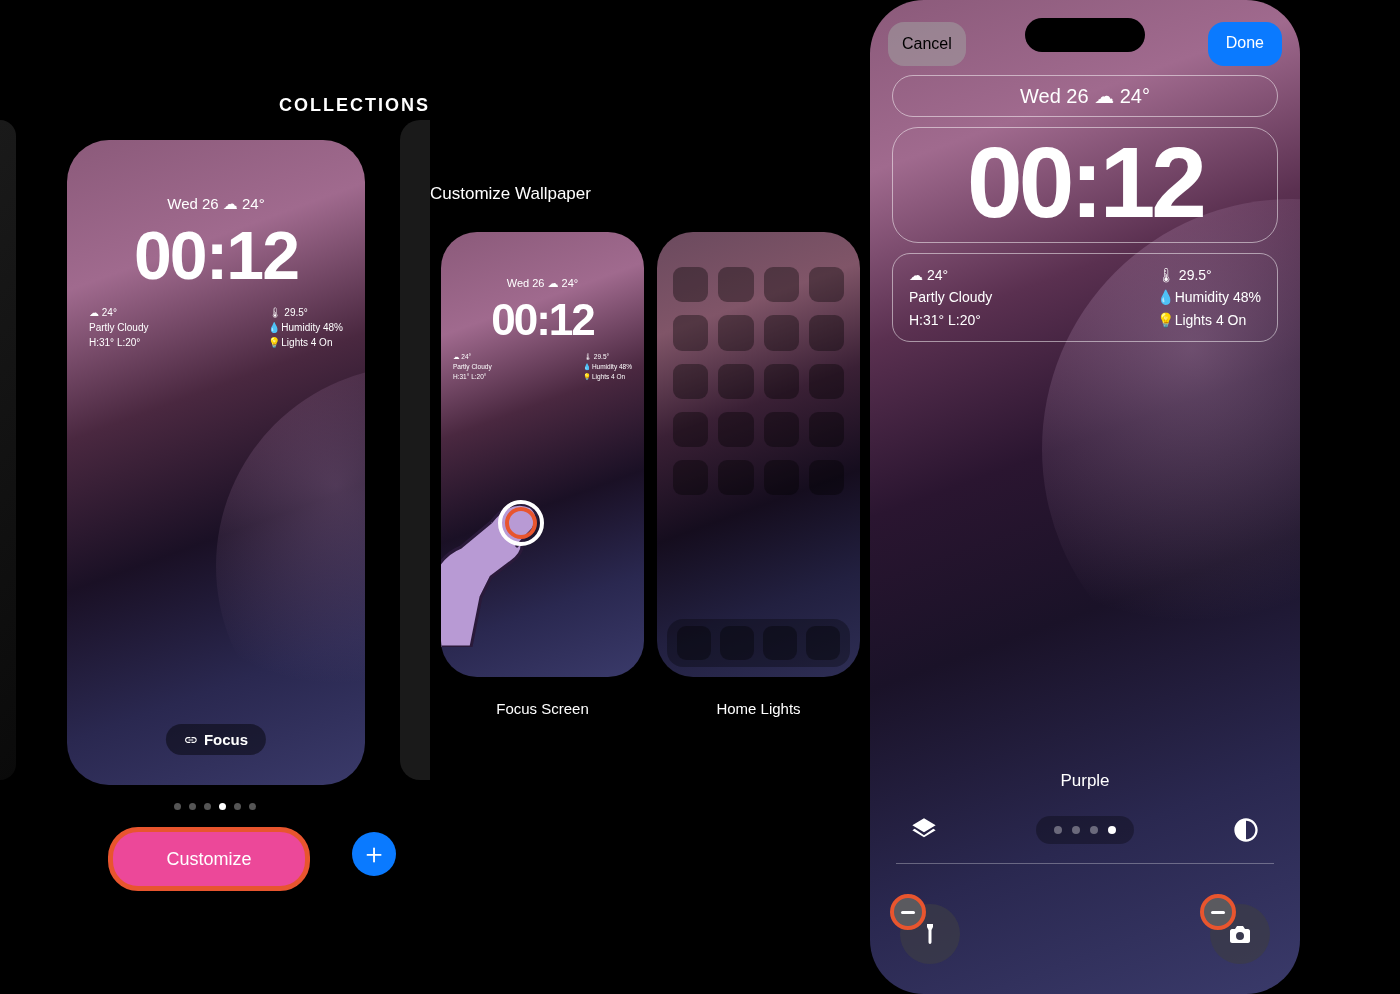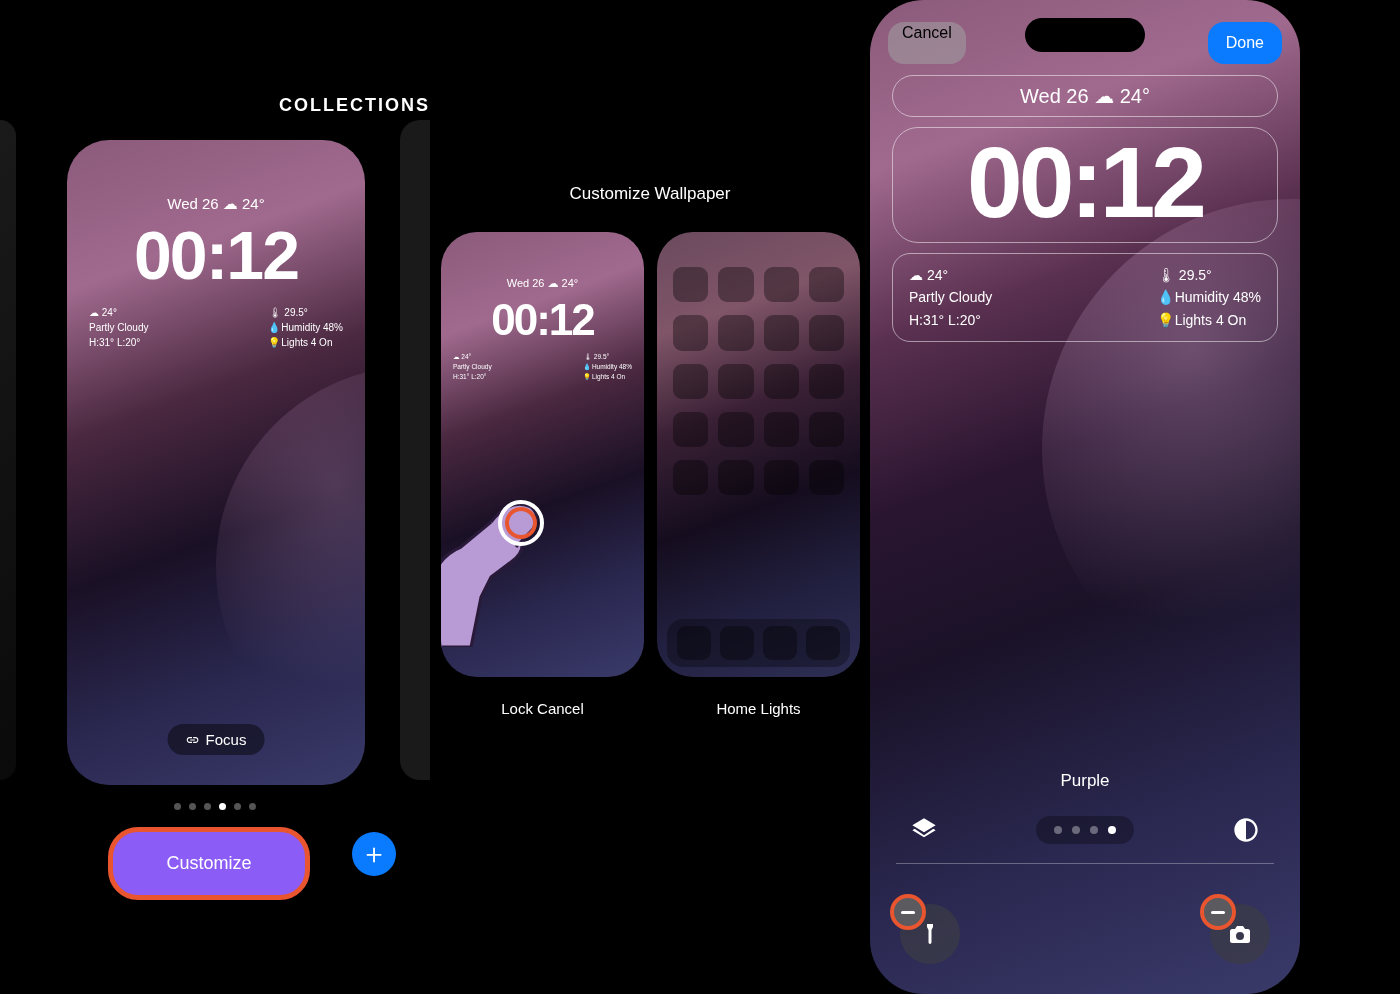--- a/index.html
+++ b/index.html
@@ -10,31 +10,31 @@
 .collections-title{position:absolute;top:95px;left:0;width:100%;text-align:right;font-size:18px;font-weight:600;letter-spacing:2px;}
 .phone-peek-left{position:absolute;left:0;top:120px;width:16px;height:660px;background:linear-gradient(135deg,#1a1a1a,#0a0a0a);border-radius:0 20px 20px 0;}
 .phone-peek-right{position:absolute;right:0;top:120px;width:30px;height:660px;background:#1a1a1a;border-radius:20px 0 0 20px;}
 .phone-main{position:absolute;left:67px;top:140px;width:298px;height:645px;border-radius:42px;overflow:hidden;background:linear-gradient(160deg,#8b5a7a 0%,#a06a8e 20%,#4a2840 40%,#1a1025 60%,#2a2850 80%,#3a3a6a 100%);}
 .phone-main::before{content:"";position:absolute;top:35%;left:50%;width:400px;height:400px;background:radial-gradient(circle at 30% 30%,rgba(200,150,200,0.3),transparent 50%);border-radius:50%;}
 .lock-content{position:relative;z-index:2;padding-top:55px;text-align:center;}
 .date-row{font-size:15px;font-weight:500;}
 .time-big{font-size:68px;font-weight:600;line-height:1;margin-top:8px;letter-spacing:-2px;}
 .widgets-row{display:flex;justify-content:space-between;padding:16px 22px 0;font-size:10px;text-align:left;}
 .widget-col{line-height:1.5;}
-.focus-pill{position:absolute;bottom:30px;left:50%;transform:translateX(-50%);background:rgba(0,0,0,0.45);padding:7px 18px;border-radius:22px;font-size:15px;display:flex;align-items:center;gap:6px;}
+.focus-pill{position:absolute;bottom:30px;left:50%;transform:translateX(-50%);background:rgba(0,0,0,0.45);padding:7px 18px;border-radius:22px;font-size:15px;display:flex;align-items:center;gap:6px;font-weight:bold;}
 .focus-pill svg{width:14px;height:14px;}
 .page-dots{position:absolute;top:803px;left:0;width:100%;text-align:center;display:flex;justify-content:center;gap:8px;}
 .dot{width:7px;height:7px;border-radius:50%;background:#555;}
 .dot.active{background:#fff;}
-.customize-btn{position:absolute;top:827px;left:108px;width:202px;height:73px;background:#8b5cf6;border-radius:30px;display:flex;align-items:center;justify-content:center;font-size:18px;font-weight:500;border:5px solid #e8552e;}
+.customize-btn{position:absolute;top:827px;left:108px;width:202px;height:64px;background:#ec4899;border-radius:30px;display:flex;align-items:center;justify-content:center;font-size:18px;font-weight:500;border:5px solid #e8552e;}
 .add-btn{position:absolute;top:832px;left:352px;width:44px;height:44px;background:#0a7aff;border-radius:50%;display:flex;align-items:center;justify-content:center;font-size:28px;}
 
 
 .panel2{position:absolute;left:430px;top:0;width:440px;height:994px;}
-.cw-title{position:absolute;top:184px;width:100%;text-align:center;font-size:17px;font-weight:500;}
+.cw-title{position:absolute;top:184px;width:100%;font-size:17px;font-weight:500;}
 .thumb{position:absolute;top:232px;width:203px;height:445px;border-radius:36px;overflow:hidden;}
 .thumb-lock{left:11px;background:linear-gradient(160deg,#8b5a7a 0%,#a06a8e 20%,#4a2840 40%,#1a1025 60%,#2a2850 80%,#3a3a6a 100%);}
 .thumb-home{left:227px;background:linear-gradient(160deg,#6b4a5e 0%,#805568 20%,#3a2035 40%,#150d1e 60%,#222040 80%,#2e2e55 100%);}
 .thumb .date-row{font-size:11px;margin-top:45px;text-align:center;}
 .thumb .time-big{font-size:44px;text-align:center;}
 .thumb .widgets-row{font-size:6.5px;padding:10px 12px 0;}
 .thumb-label{position:absolute;top:700px;width:203px;text-align:center;font-size:15px;}
 .thumb-label.lock{left:11px;}
 .thumb-label.home{left:227px;}
 .app-grid{padding:35px 16px;display:grid;grid-template-columns:repeat(4,1fr);gap:13px 10px;}
@@ -43,21 +43,21 @@
 .app-dock .app-icon{width:34px;height:34px;}
 .hand{position:absolute;left:-20px;bottom:30px;width:160px;height:180px;z-index:5;}
 .tap-target{position:absolute;left:68px;top:500px;width:46px;height:46px;border:4px solid #fff;border-radius:50%;z-index:6;display:flex;align-items:center;justify-content:center;}
 .tap-target::after{content:"";width:24px;height:24px;border:4px solid #e8552e;border-radius:50%;}
 
 
 .panel3{position:absolute;left:870px;top:0;width:430px;height:994px;border-radius:54px;overflow:hidden;background:linear-gradient(160deg,#8b5a7a 0%,#a06a8e 15%,#5a3050 30%,#2a1530 45%,#1a1228 60%,#2a2850 80%,#3a3a6a 100%);}
 .panel3::before{content:"";position:absolute;top:20%;left:40%;width:500px;height:500px;background:radial-gradient(circle at 30% 30%,rgba(210,170,210,0.35),transparent 55%);border-radius:50%;}
 .dynamic-island{position:absolute;top:18px;left:50%;transform:translateX(-50%);width:120px;height:34px;background:#000;border-radius:20px;z-index:10;}
 .editor-header{position:absolute;top:22px;left:0;right:0;display:flex;justify-content:space-between;padding:0 18px;z-index:11;}
-.cancel-btn{background:rgba(160,160,160,0.55);padding:2px 14px;border-radius:16px;font-size:16px;color:#000;}
+.cancel-btn{background:rgba(160,160,160,0.55);padding:13px 14px;border-radius:16px;font-size:16px;color:#000;}
 .done-btn{background:#0a7aff;padding:12px 18px;border-radius:16px;font-size:16px;font-weight:500;}
 .editor-widgets{position:relative;z-index:5;padding:75px 22px 0;}
 .widget-pill{border:1.5px solid rgba(255,255,255,0.5);border-radius:22px;padding:8px 18px;text-align:center;font-size:20px;font-weight:500;margin-bottom:10px;}
 .time-editor{border:1.5px solid rgba(255,255,255,0.5);border-radius:26px;padding:4px 18px 10px;text-align:center;font-size:100px;font-weight:600;line-height:1;letter-spacing:-4px;margin-bottom:10px;}
 .widget-grid{border:1.5px solid rgba(255,255,255,0.5);border-radius:18px;padding:10px 16px;display:flex;justify-content:space-between;font-size:14px;text-align:left;}
 .widget-grid .widget-col{line-height:1.6;}
 .bottom-controls{position:absolute;bottom:150px;left:0;right:0;z-index:5;text-align:center;}
 .color-name{font-size:17px;margin-bottom:25px;}
 .control-row{display:flex;justify-content:space-between;align-items:center;padding:0 40px;}
 .layers-icon,.contrast-icon{width:28px;height:28px;}
@@ -160,21 +160,21 @@
         <div class="app-icon"></div>
         <div class="app-icon"></div>
     </div>
     <div class="app-dock">
       <div class="app-icon"></div>
         <div class="app-icon"></div>
         <div class="app-icon"></div>
         <div class="app-icon"></div>
     </div>
   </div>
-  <div class="thumb-label lock">Lock Cancel</div>
+  <div class="thumb-label lock">Focus Screen</div>
   <div class="thumb-label home">Home Lights</div>
 </div>
 
 <div class="panel3">
   <div class="dynamic-island"></div>
   <div class="editor-header">
     <div class="cancel-btn">Cancel</div>
     <div class="done-btn">Done</div>
   </div>
   <div class="editor-widgets">

